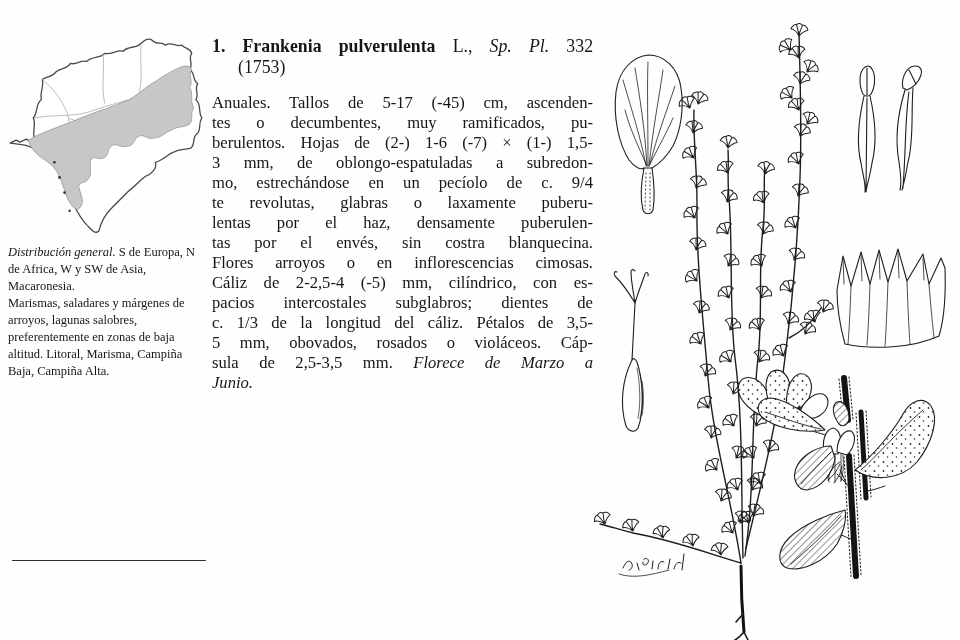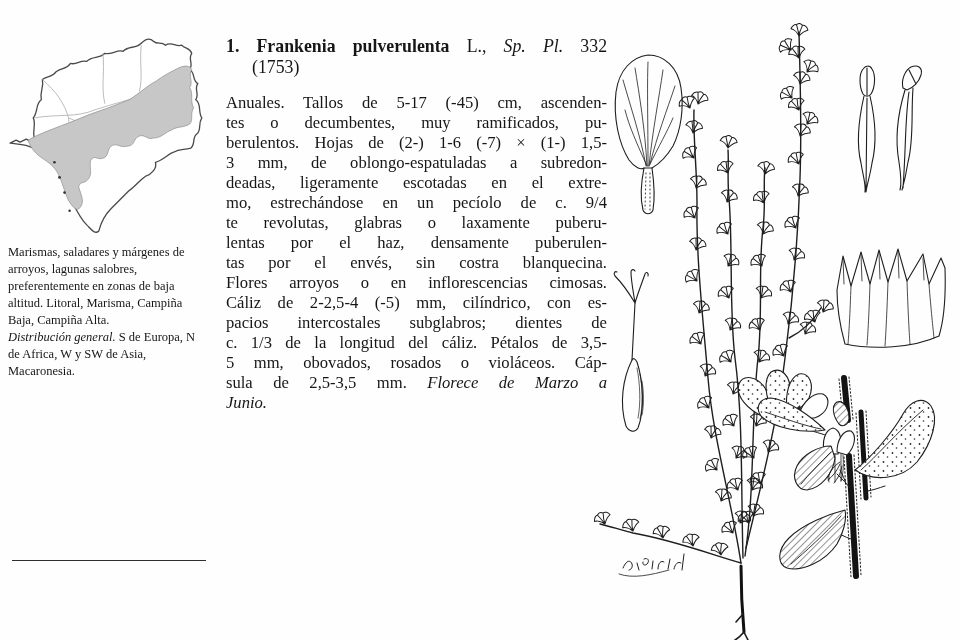--- a/index.html
+++ b/index.html
@@ -9,21 +9,21 @@
     font-family:"Liberation Serif","DejaVu Serif",serif;
   }
   .abs{position:absolute}
   .ital{font-style:italic}
   .bold{font-weight:bold}
 
   #map-block{left:6px;top:20px;width:216px;height:218px}
   #caption{left:8px;top:244px;width:230px;font-size:12.5px;line-height:17px;white-space:pre-line}
   #footer-rule{left:12px;top:560px;width:194px;height:0;border-top:1.7px solid #2e2e2e}
 
-  #main-col{left:226px;top:36px;width:381px}
+  #main-col{left:212px;top:36px;width:381px}
   #species-heading{font-size:17.8px;line-height:21px;margin:0;font-weight:normal}
   #species-heading .l1{text-align:justify;text-align-last:justify}
   #species-heading .year-line{display:block;padding-left:26px}
   #species-body{margin-top:15px;font-size:16.6px;line-height:20px}
   .bline{text-align:justify;text-align-last:justify}
   .lastline{text-align:left;text-align-last:left}
 
   #plate{left:593px;top:18px;width:372px;height:622px}
   svg .ink{stroke:#1e1e1e;fill:none;stroke-linecap:round;stroke-linejoin:round}
 </style>
@@ -64,42 +64,41 @@
         C74,172 78,178 74,184 C70,190 66,184 62,178 C58,170 56,160 52,152
         C48,144 42,140 36,136 C30,132 24,126 22,118 Z"></path>
       <circle cx="48" cy="140" r="1.3" fill="#333"></circle>
       <circle cx="53" cy="155" r="1.4" fill="#333"></circle>
       <circle cx="58" cy="170" r="1.3" fill="#333"></circle>
       <circle cx="63" cy="188" r="1.2" fill="#333"></circle>
     </g>
   </svg>
 </div>
 
-<div class="abs" id="caption"><div>Marismas, saladares y márgenes de
+<div class="abs" id="caption"><div><span class="ital">Distribución general.</span> <span>S de Europa, N
+de Africa, W y SW de Asia,
+Macaronesia.</span></div><div>Marismas, saladares y márgenes de
 arroyos, lagunas salobres,
 preferentemente en zonas de baja
 altitud. Litoral, Marisma, Campiña
-Baja, Campiña Alta.</div><div><span class="ital">Distribución general.</span> <span>S de Europa, N
-de Africa, W y SW de Asia,
-Macaronesia.</span></div></div>
+Baja, Campiña Alta.</div></div>
 
 <div class="abs" id="footer-rule"></div>
 
 <div class="abs" id="main-col">
   <h1 id="species-heading">
       <span class="l1" style="display:block"><span class="bold">1.</span> <span class="bold">Frankenia pulverulenta</span> <span>L.,</span> <span class="ital">Sp. Pl.</span> <span>332</span></span>
       <span class="year-line">(1753)</span>
     </h1>
   <div id="species-body">
     <div>
         <div class="bline">Anuales. Tallos de 5-17 (-45) cm, ascenden-</div>
         <div class="bline">tes o decumbentes, muy ramificados, pu-</div>
         <div class="bline">berulentos. Hojas de (2-) 1-6 (-7) × (1-) 1,5-</div>
         <div class="bline">3 mm, de oblongo-espatuladas a subredon-</div>
-        <div class="bline">deadas, ligeramente escotadas en el extre-</div>
         <div class="bline">mo, estrechándose en un pecíolo de c. 9/4</div>
         <div class="bline">te revolutas, glabras o laxamente puberu-</div>
         <div class="bline">lentas por el haz, densamente puberulen-</div>
         <div class="bline">tas por el envés, sin costra blanquecina.</div>
         <div class="bline">Flores arroyos o en inflorescencias cimosas.</div>
         <div class="bline">Cáliz de 2-2,5-4 (-5) mm, cilíndrico, con es-</div>
         <div class="bline">pacios intercostales subglabros; dientes de</div>
         <div class="bline">c. 1/3 de la longitud del cáliz. Pétalos de 3,5-</div>
         <div class="bline">5 mm, obovados, rosados o violáceos. Cáp-</div>
       </div>

